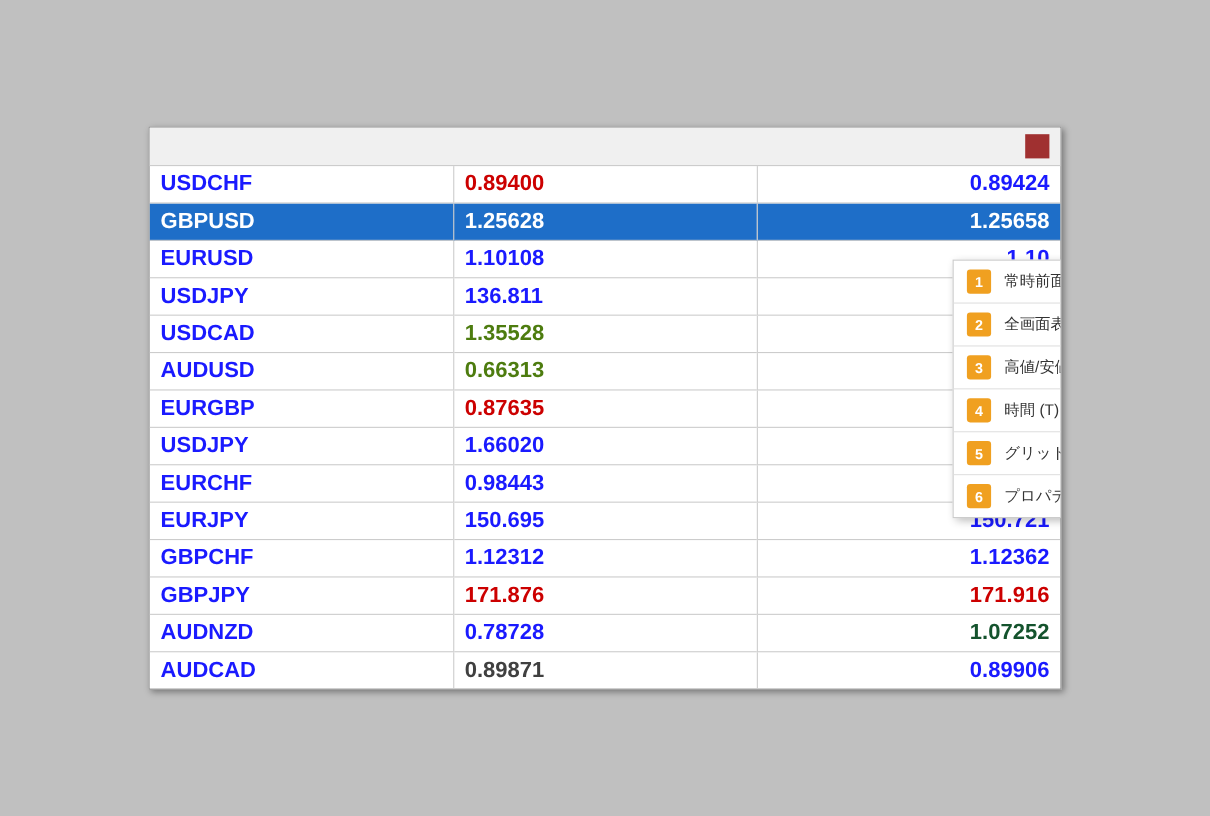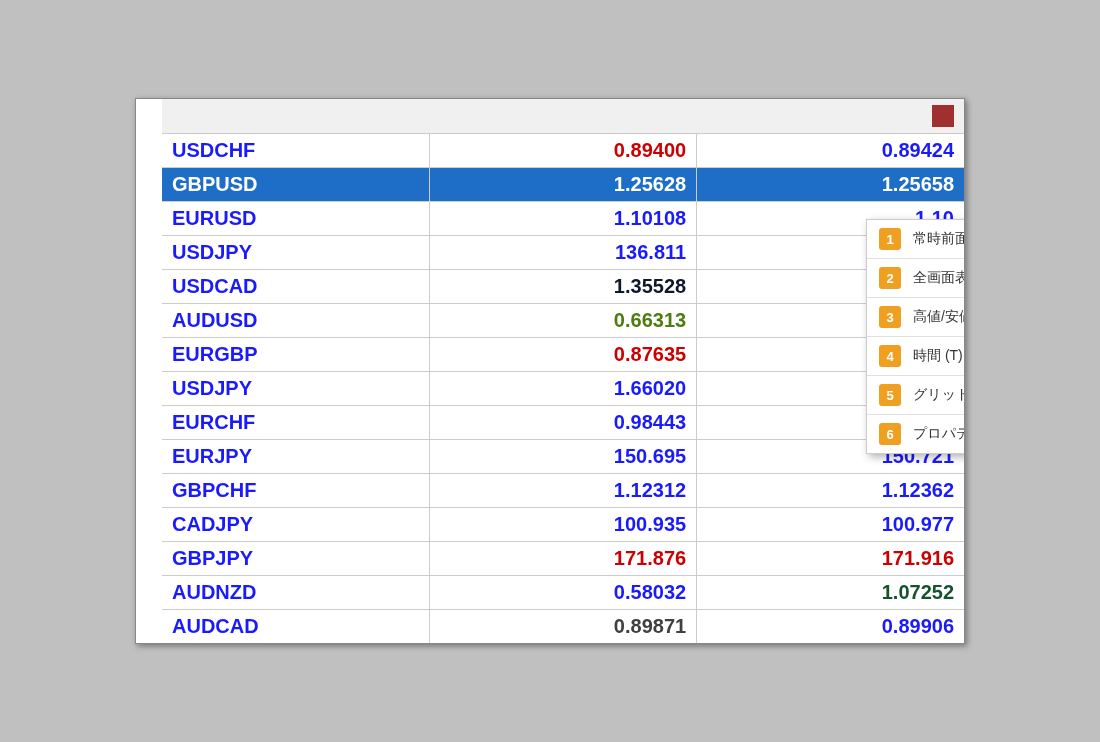--- a/index.html
+++ b/index.html
@@ -73,21 +73,21 @@
     .pair-cell {
       color: #1a1aff;
       font-size: 20px;
       font-weight: bold;
       width: 200px;
       border-right: 1px solid #ccc;
     }
 
     .bid-cell {
       color: #cc0000;
-      text-align: right;
+      text-align: left;
       width: 200px;
       border-right: 1px solid #ccc;
     }
 
     .ask-cell {
       color: #1a1aff;
       text-align: right;
       width: 200px;
       margin-top: 17px;
     }
@@ -146,21 +146,20 @@
       flex-shrink: 0;
     }
 
     .menu-label {
       font-size: 14px;
     }
 
     
     .main-window {
       overflow: hidden;
-      padding-left: 26px;
     }
   </style>
 </head>
 <body>
 
 <div class="main-window">
 
   <div class="title-bar">
     <span class="title-text"></span>
     <button class="close-btn"></button>
@@ -183,21 +182,21 @@
       <td class="bid-cell" style="color:#1a1aff">1.10108</td>
       <td class="ask-cell" style="color:#1a1aff">1.10</td>
     </tr>
         <tr>
       <td class="pair-cell">USDJPY</td>
       <td class="bid-cell" style="color:#1a1aff">136.811</td>
       <td class="ask-cell" style="color:#1a1aff">136.</td>
     </tr>
         <tr>
       <td class="pair-cell">USDCAD</td>
-      <td class="bid-cell" style="color:#0f172a">1.35528</td>
+      <td class="bid-cell" style="color:#4d7c0f">1.35528</td>
       <td class="ask-cell" style="color:#cc0000">1.35</td>
     </tr>
         <tr>
       <td class="pair-cell">AUDUSD</td>
       <td class="bid-cell" style="color:#4d7c0f">0.66313</td>
       <td class="ask-cell" style="color:#1a1aff">0.6</td>
     </tr>
         <tr>
       <td class="pair-cell">EURGBP</td>
       <td class="bid-cell" style="color:#cc0000">0.87635</td>
@@ -217,32 +216,27 @@
       <td class="pair-cell">EURJPY</td>
       <td class="bid-cell" style="color:#1a1aff">150.695</td>
       <td class="ask-cell" style="color:#1a1aff">150.721</td>
     </tr>
         <tr>
       <td class="pair-cell">GBPCHF</td>
       <td class="bid-cell" style="color:#1a1aff">1.12312</td>
       <td class="ask-cell" style="color:#1a1aff">1.12362</td>
     </tr>
         <tr>
-      <td class="pair-cell">CADJPY</td>
-      <td class="bid-cell" style="color:#1a1aff">100.935</td>
-      <td class="ask-cell" style="color:#1a1aff">100.977</td>
-    </tr>
-        <tr>
       <td class="pair-cell">GBPJPY</td>
       <td class="bid-cell" style="color:#cc0000">171.876</td>
       <td class="ask-cell" style="color:#cc0000">171.916</td>
     </tr>
         <tr>
       <td class="pair-cell">AUDNZD</td>
-      <td class="bid-cell" style="color:#1a1aff">0.58032</td>
+      <td class="bid-cell" style="color:#1a1aff">0.78728</td>
       <td class="ask-cell" style="color:#14532d">1.07252</td>
     </tr>
         <tr>
       <td class="pair-cell">AUDCAD</td>
       <td class="bid-cell" style="color:#404040">0.89871</td>
       <td class="ask-cell" style="color:#1a1aff">0.89906</td>
     </tr>
       </tbody>
   </table>
 

